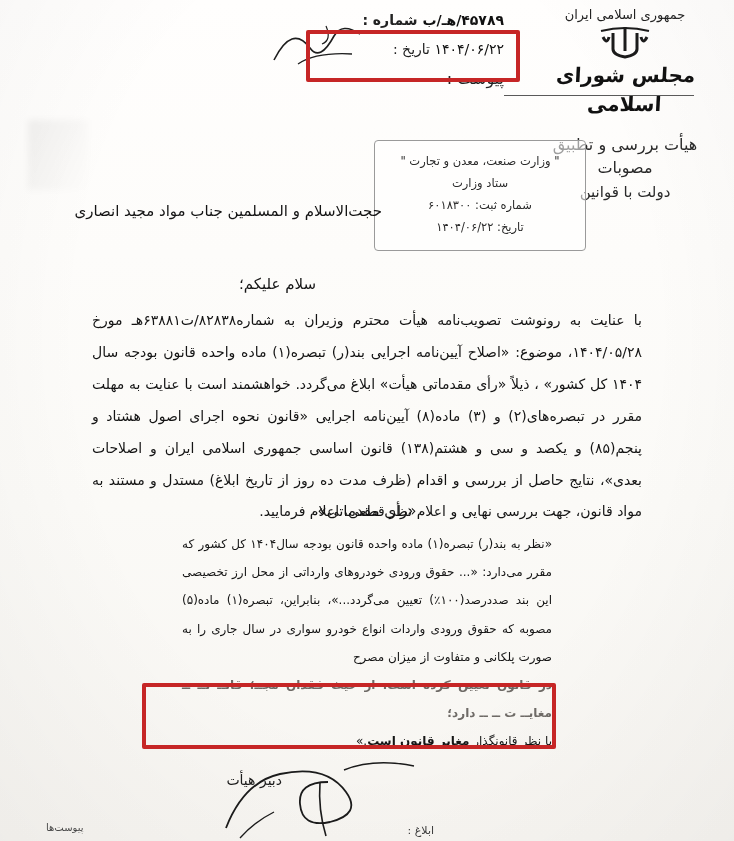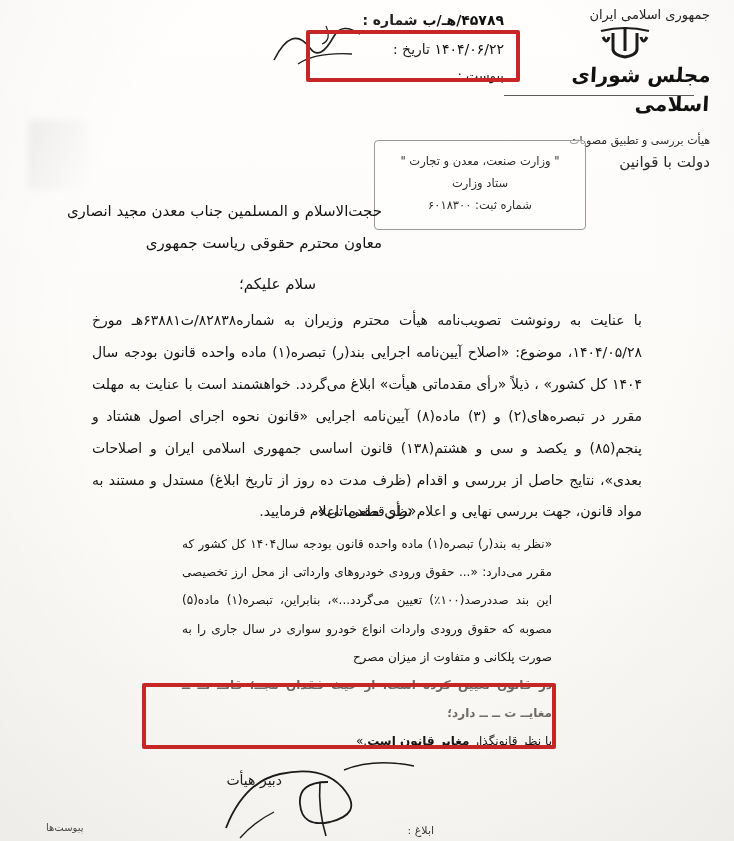--- a/index.html
+++ b/index.html
@@ -34,38 +34,38 @@
     top: 0;
     right: 0;
     left: 0;
     height: 150px;
   }
   .emblem {
     position: absolute;
     top: 6px;
     right: 24px;
     width: 170px;
-    text-align: right;
+    text-align: center;
     line-height: 1.45;
   }
   .emblem .crest {
     font-size: 13px;
     color: #222;
     letter-spacing: 0.5px;
   }
   .emblem .org-title {
     font-size: 20px;
     font-weight: bold;
     color: #111;
     margin-top: 2px;
     transform: skewX(-3deg);
     letter-spacing: 1px;
   }
   .emblem .org-sub1 {
-    font-size: 11px;
+    font-size: 16px;
     color: #2a2a2a;
     margin-top: 14px;
   }
   .emblem .org-sub2 {
     font-size: 15px;
     color: #2a2a2a;
     margin-top: 3px;
   }
 
   .meta-block {
@@ -83,21 +83,21 @@
     white-space: nowrap;
     padding-right: 4px;
   }
   .meta-row .label { color: #222; }
   .meta-row .value {
     color: #111;
     letter-spacing: 1px;
   }
   .meta-row.row-num { padding-right: 20px; font-weight: bold; }
   .meta-row.row-date { padding-right: 20px; }
-  .meta-row.row-att  { padding-right: 20px; font-size: 13px; }
+  .meta-row.row-att  { padding-right: 20px; font-size: 16px; }
 
   
   .redbox {
     position: absolute;
     border: 4px solid #c62626;
     border-radius: 2px;
     pointer-events: none;
   }
   #redbox-date {
     top: 30px;
@@ -296,25 +296,25 @@
       <path d="M62 8 Q68 22 58 26" stroke="#1e1e1e" stroke-width="1.2" fill="none"></path>
     </svg>
 
     <div class="hr-thin"></div>
   </div>
 
   <div class="stamp">
     <div class="ln">" وزارت صنعت، معدن و تجارت "</div>
     <div class="ln">ستاد وزارت</div>
     <div class="ln">شماره ثبت: ۶۰۱۸۳۰۰</div>
+    <div class="ln">تاریخ: ۱۴۰۴/۰۶/۲۲</div>
   </div>
 
   <div class="addressee">
-    <div>حجت‌الاسلام و المسلمین جناب معدن مجید انصاری</div>
-    <div>معاون محترم حقوقی ریاست جمهوری</div>
+    <div>حجت‌الاسلام و المسلمین جناب مواد مجید انصاری</div>
   </div>
 
   <div class="salutation">سلام علیکم؛</div>
 
   <div class="body-block">
     <p>با عنایت به رونوشت تصویب‌نامه هیأت محترم وزیران به شماره۸۲۸۳۸/ت۶۳۸۸۱هـ مورخ ۱۴۰۴/۰۵/۲۸، موضوع: «اصلاح آیین‌نامه اجرایی بند(ر) تبصره(۱) ماده واحده قانون بودجه سال ۱۴۰۴ کل کشور» ، ذیلاً «رأی مقدماتی هیأت» ابلاغ می‌گردد. خواهشمند است با عنایت به مهلت مقرر در تبصره‌های(۲) و (۳) ماده(۸) آیین‌نامه اجرایی «قانون نحوه اجرای اصول هشتاد و پنجم(۸۵) و یکصد و سی و هشتم(۱۳۸) قانون اساسی جمهوری اسلامی ایران و اصلاحات بعدی»، نتایج حاصل از بررسی و اقدام (ظرف مدت ده روز از تاریخ ابلاغ) مستدل و مستند به مواد قانون، جهت بررسی نهایی و اعلام نظر قطعی، اعلام فرمایید.</p>
   </div>
 
   <div class="ruling-heading">«رأی مقدماتی»</div>
 

